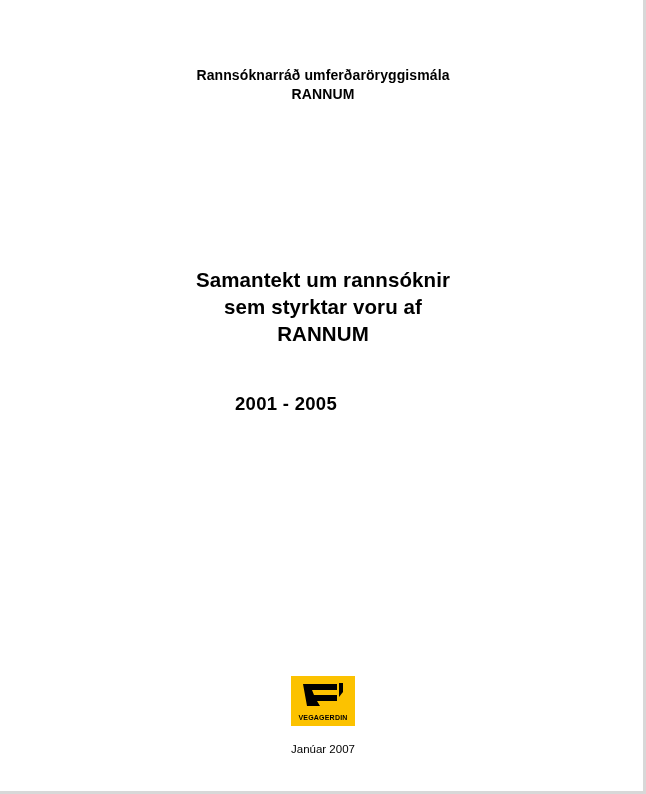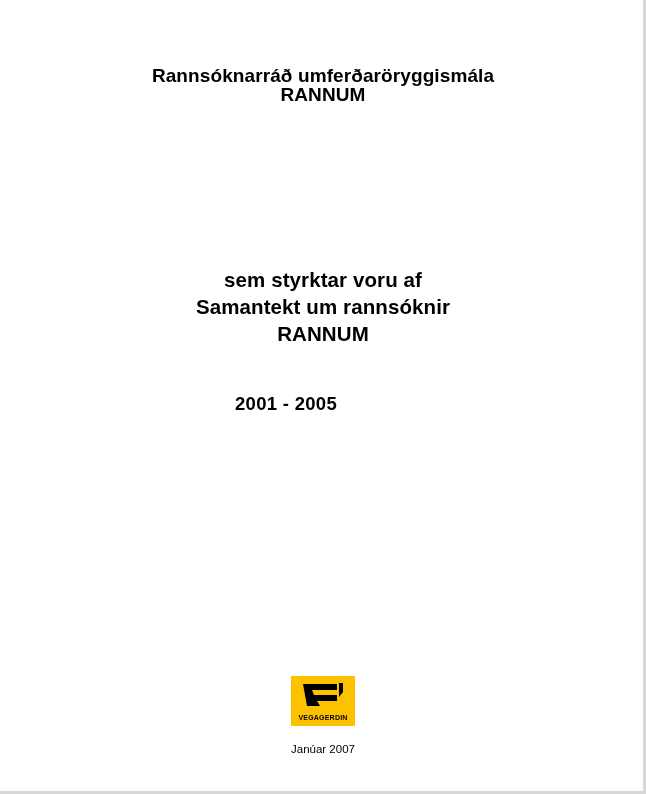--- a/index.html
+++ b/index.html
@@ -36,21 +36,21 @@
     width: 646px;
     height: 3px;
     background: #d8d8d8;
   }
   .org-block {
     position: absolute;
     top: 66px;
     left: 0;
     width: 646px;
     text-align: center;
-    font-size: 19px;
+    font-size: 14px;
     font-weight: bold;
     line-height: 19px;
     letter-spacing: 0.1px;
   }
   .title-block {
     position: absolute;
     top: 266px;
     left: 0;
     width: 646px;
     text-align: center;
@@ -117,22 +117,22 @@
 <body>
 
 <div class="page">
 
   <div class="org-block">
     <div>Rannsóknarráð umferðaröryggismála</div>
     <div>RANNUM</div>
   </div>
 
   <div class="title-block">
+    <div>Samantekt um rannsóknir</div>
     <div>sem styrktar voru af</div>
-    <div>Samantekt um rannsóknir</div>
     <div>RANNUM</div>
   </div>
 
   <div class="years-block">2001 - 2005</div>
 
   <div class="logo-wrap">
     <div class="logo">
       <svg class="logo-mark" viewBox="0 0 40 24">
         <path d="M0 1 H34 L34 7 H9 L11 12 H34 L34 18 H14 L17 23 L4 23 Z" fill="#000000"></path>
         <path d="M36 0 L40 0 L40 9 L36 14 Z" fill="#000000"></path>

